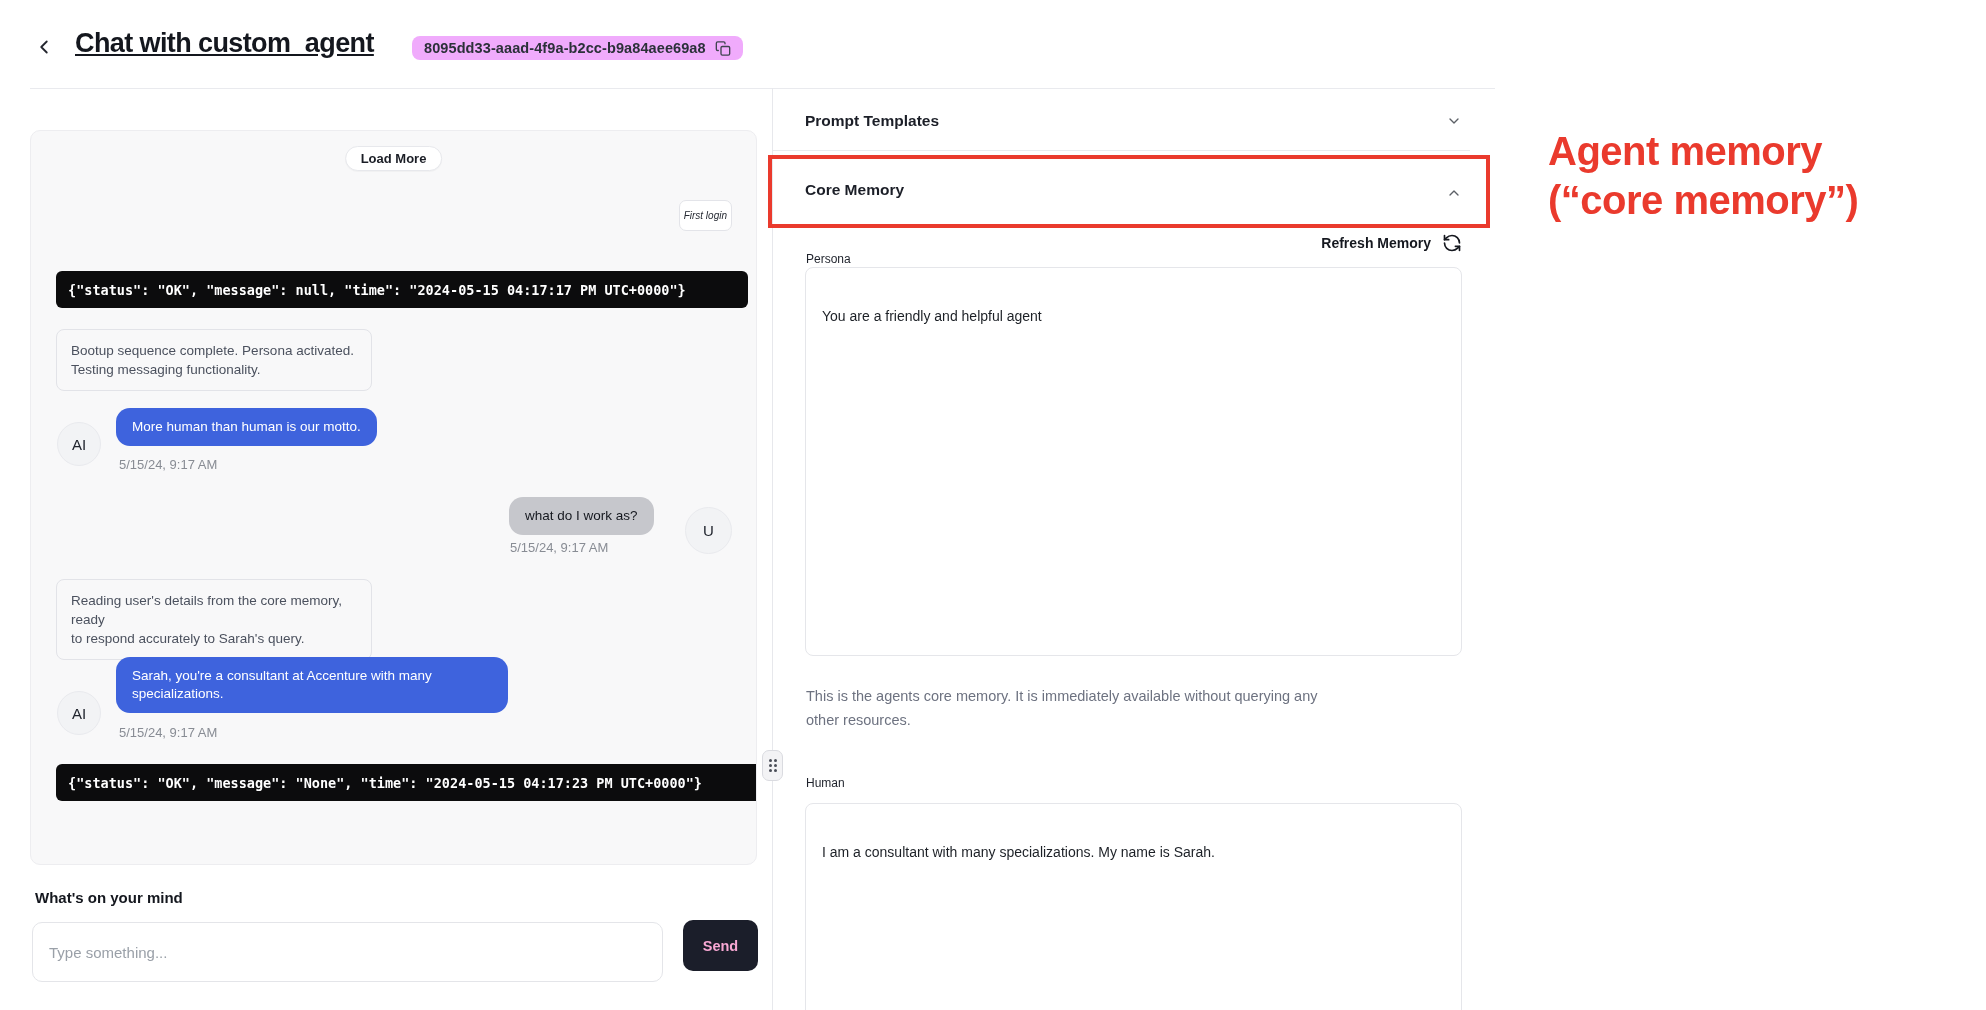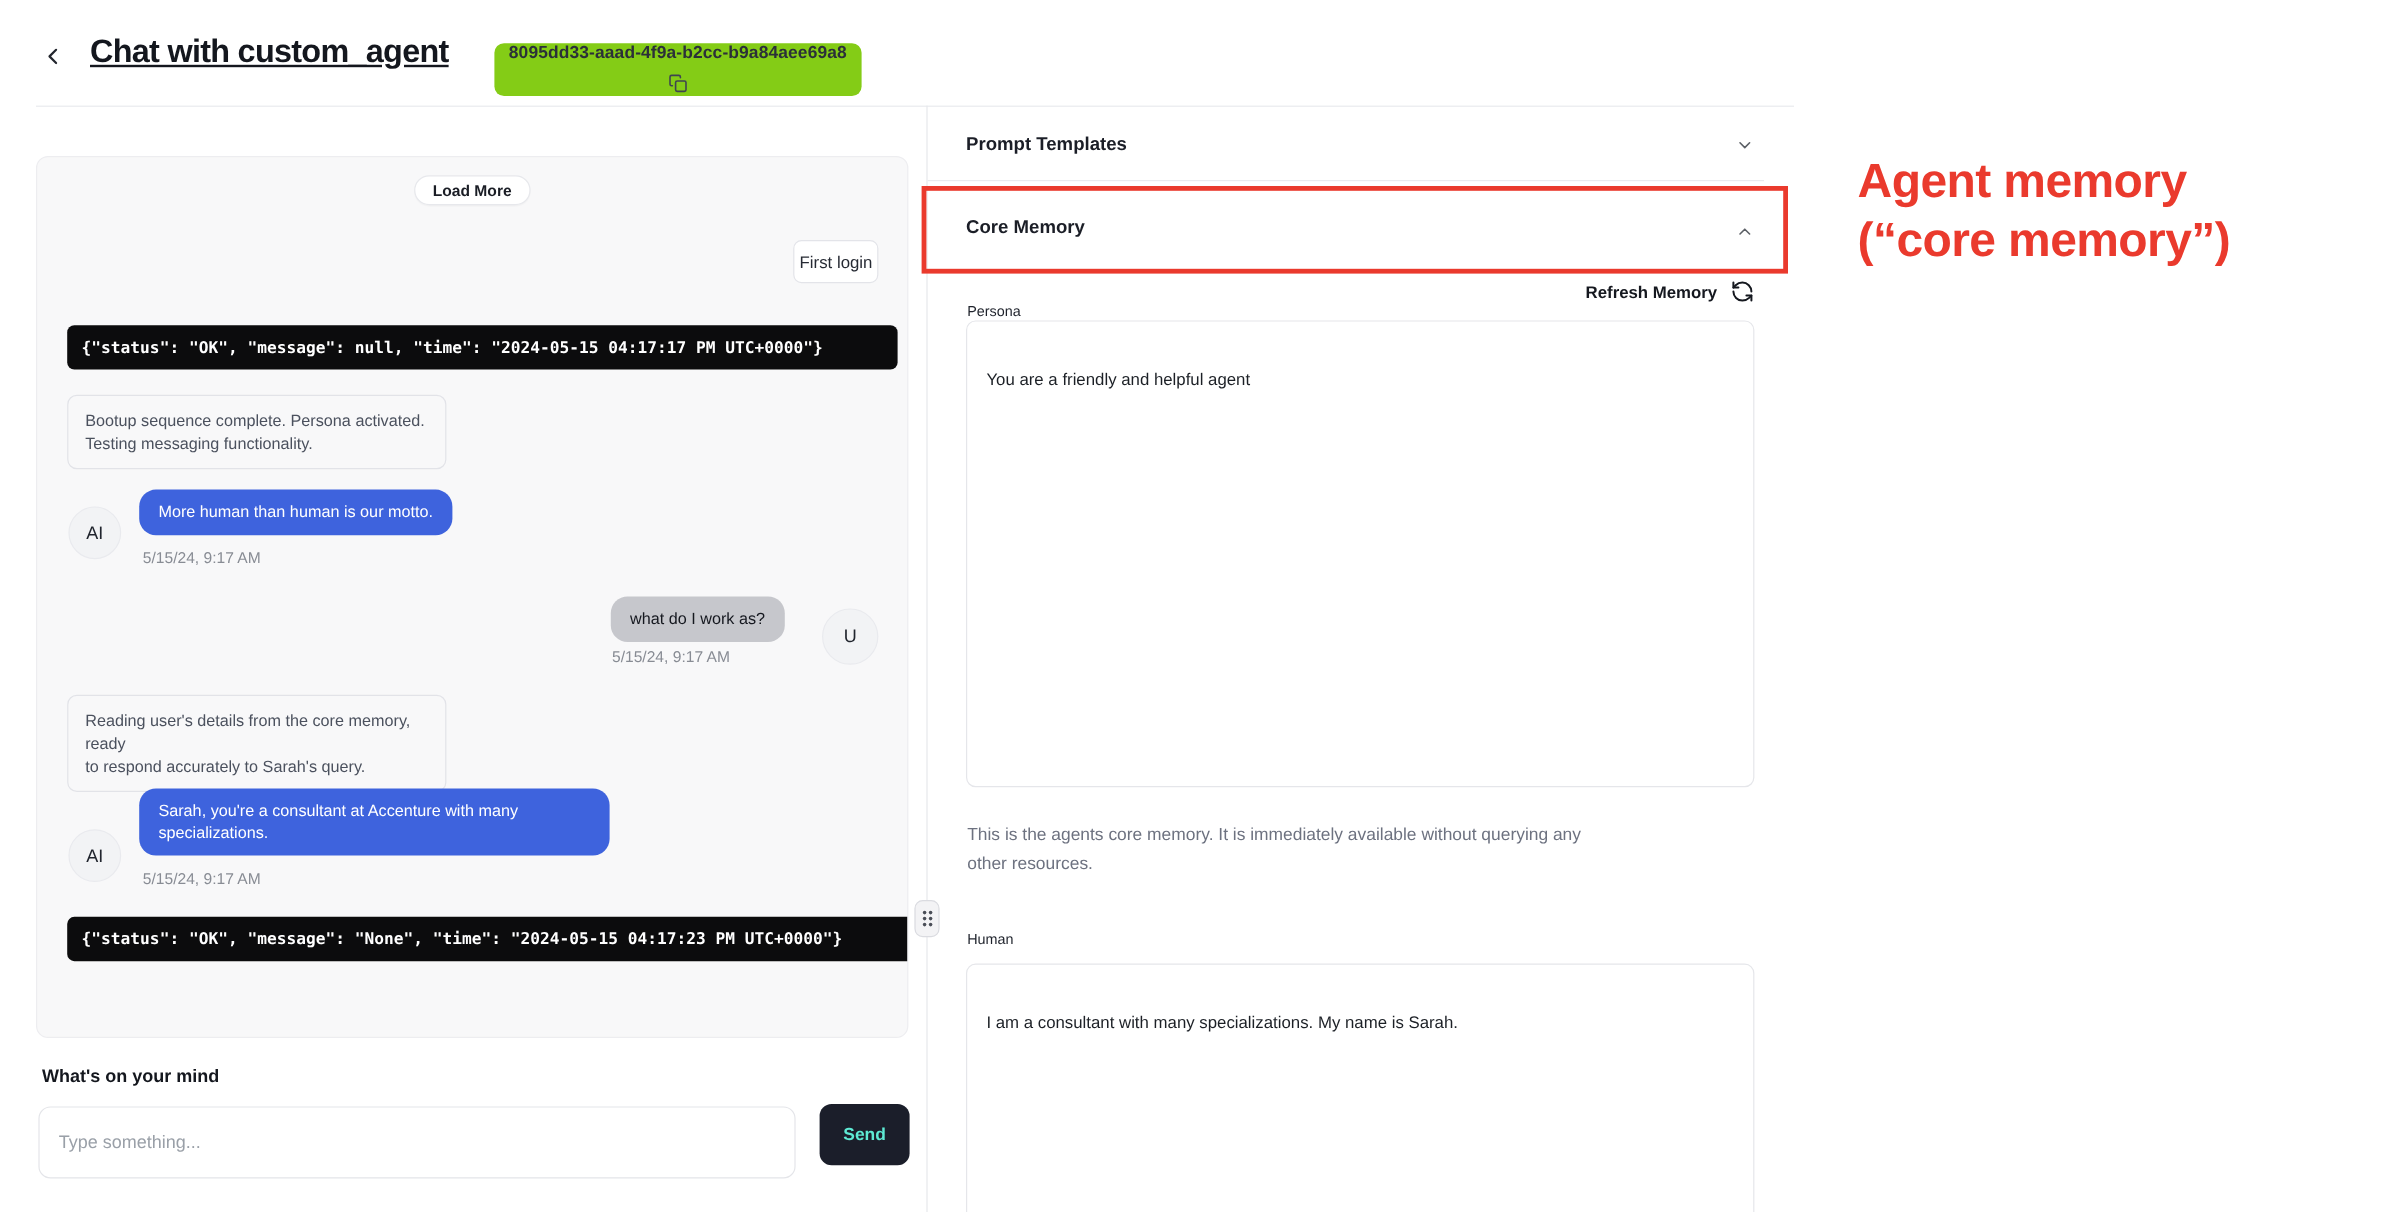--- a/index.html
+++ b/index.html
@@ -5,33 +5,33 @@
   * { margin:0; padding:0; box-sizing:border-box; }
   html,body { width:1986px; height:1010px; overflow:hidden; background:#ffffff;
     font-family:"Liberation Sans", sans-serif; color:#171a21; }
   .app { position:relative; width:1986px; height:1010px; background:#fff; }
   .abs { position:absolute; }
 
   
   .back-btn { left:30px; top:33px; width:28px; height:28px; display:flex; align-items:center;
     justify-content:center; cursor:pointer; }
   .page-title { left:75px; top:28px; font-size:27px; font-weight:700; letter-spacing:-0.6px; color:#14171e;text-decoration:underline; }
-  .agent-badge { left:412px; top:36px; height:44px; background:#84cc16; border-radius:8px;
-    display:flex; align-items:center; gap:9px; padding:0 12px;flex-direction:column; }
+  .agent-badge { left:412px; top:36px; height:24px; background:#f0abfc; border-radius:8px;
+    display:flex; align-items:center; gap:9px; padding:0 12px; }
   .agent-badge .id { font-size:14.5px; font-weight:700; color:#2b3039; letter-spacing:0.1px; }
   .header-divider { left:30px; top:88px; width:1465px; height:1px; background:#e9eaee; }
 
   
   .chat-panel { left:30px; top:130px; width:727px; height:735px; background:#f8f8f9;
     border:1px solid #ededf0; border-radius:10px; overflow:hidden; }
   .load-more { top:15px; left:50%; transform:translateX(-50%); background:#fff; border:1px solid #e7e8ec;
     border-radius:999px; padding:4px 15px; font-size:13px; font-weight:700; color:#1a1d25; cursor:pointer;
     box-shadow:0 1px 1px rgba(0,0,0,.03); white-space:nowrap; }
   .first-login { top:69px; right:24px; background:#fff; border:1px solid #e3e4e9; border-radius:7px;
-    padding:9px 4px; font-size:14px; color:#262a33; }
+    padding:9px 4px; font-size:10px; color:#262a33;font-style:italic; }
   .json-msg { left:25px; height:37px; background:#0c0c0d; border-radius:6px; color:#fff;
     font-family:"DejaVu Sans Mono", monospace; font-weight:700; font-size:13.5px; display:flex;
     align-items:center; padding:0 12px; white-space:nowrap; overflow:hidden; }
   .json-1 { top:140px; width:692px; }
   .json-2 { top:633px; width:714px; }
   .sys-msg { left:25px; width:316px; border:1px solid #e2e3e8; border-radius:8px; padding:11px 14px;
     font-size:13.5px; line-height:19px; color:#4b515e; background:transparent; }
   .sys-1 { top:198px; }
   .sys-2 { top:448px; }
   .avatar { border-radius:50%; background:#f2f3f5; border:1px solid #e9eaee; display:flex;
@@ -49,21 +49,21 @@
   .ts-ai-1 { left:88px; top:326px; }
   .ts-user-1 { left:479px; top:409px; }
   .ts-ai-2 { left:88px; top:594px; }
 
   
   .composer-label { left:35px; top:889px; font-size:15px; font-weight:700; color:#14171e; }
   .composer-input { left:32px; top:922px; width:631px; height:60px; border:1px solid #e4e5e9;
     border-radius:10px; padding:0 16px; font-size:15px; color:#1a1d25; background:#fff; outline:none;
     font-family:"Liberation Sans", sans-serif; }
   .composer-input::placeholder { color:#9aa0a8; }
-  .send-btn { left:683px; top:920px; width:75px; height:51px; background:#1b1e2a; color:#5eead4;
+  .send-btn { left:683px; top:920px; width:75px; height:51px; background:#1b1e2a; color:#f9a8d4;
     border:none; border-radius:10px; font-size:14.5px; font-weight:700; cursor:pointer;
     font-family:"Liberation Sans", sans-serif; }
 
   
   .v-divider { left:772px; top:88px; width:1px; height:922px; background:#e7e8ec; }
   .resize-handle { left:762px; top:750px; width:21px; height:31px; background:#f3f3f5;
     border:1px solid #dadbe0; border-radius:7px; display:flex; align-items:center; justify-content:center;
     cursor:col-resize; }
   .resize-handle .dots { display:grid; grid-template-columns:repeat(2,3px); grid-auto-rows:3px;
     gap:2px; }

